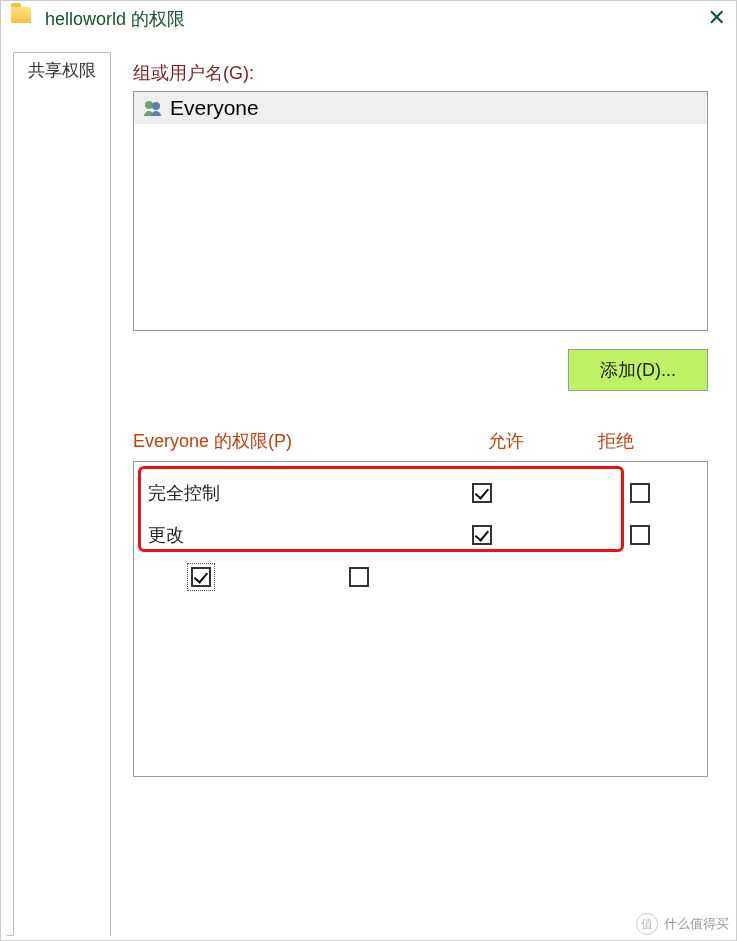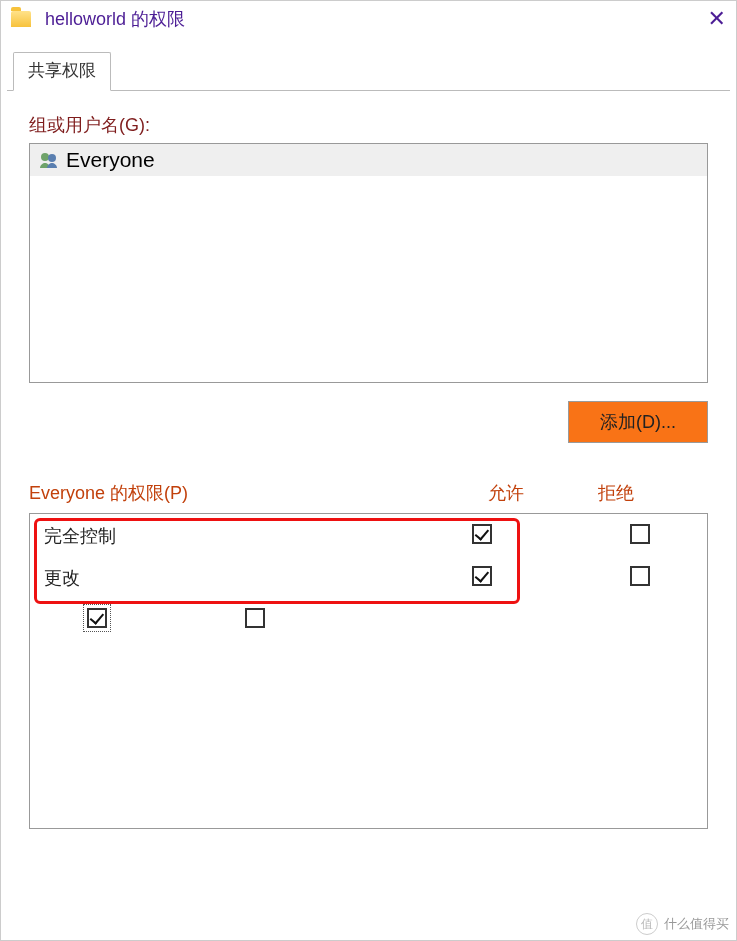--- a/index.html
+++ b/index.html
@@ -15,24 +15,24 @@
     .dialog {
       width: 100%;
       height: 100%;
       border: 1px solid #ccc;
       display: flex;
       flex-direction: column;
       background: #fff;
     }
     .titlebar {
       display: flex;
-      align-items: center;
+      align-items: flex-start;
       padding: 6px 10px 8px 10px;
       font-size: 18px;
-      color: #4c1d95;
+      color: #14532d;
     }
     .folder-icon {
       width: 20px;
       height: 16px;
       margin-right: 14px;
       background: linear-gradient(#ffe28a, #f7c23c);
       border-radius: 2px 2px 0 0;
       position: relative;
     }
     .folder-icon::before {
@@ -50,21 +50,21 @@
       width: 40px;
       text-align: right;
       cursor: pointer;
       line-height: 1;
     }
     .client-area {
       flex: 1;
       padding: 0 6px 4px 6px;
       background: #fff;
       display: flex;
-      flex-direction: column;
+      flex-direction: row;
     }
     .tab-row {
       margin-top: 12px;
       padding-left: 6px;
       border-bottom: 1px solid #bbb;
       display: flex;
     }
     .tab {
       background: #fff;
       border: 1px solid #bbb;
@@ -110,21 +110,21 @@
     .button-row {
       display: flex;
       justify-content: flex-end;
       gap: 22px;
       margin-top: 18px;
     }
     .win-btn {
       min-width: 140px;
       padding: 8px 14px;
       font-size: 18px;
-      background: #f97316;
+      background: #bef264;
       border: 1px solid #9a9a9a;
       cursor: pointer;
       color: #222;
       font-family: inherit;
     }
     .perm-header {
       display: flex;
       margin-top: 38px;
       font-size: 18px;
       color: #c2410c;
@@ -134,21 +134,21 @@
     .perm-header .col-deny { width: 110px; text-align: left; }
     .perm-box {
       margin-top: 8px;
       border: 1px solid #999;
       height: 316px;
       padding: 10px 12px;
       position: relative;
     }
     .perm-row {
       display: flex;
-      align-items: flex-start;
+      align-items: center;
       height: 42px;
       font-size: 18px;
       color: #222;
       gap: 48px;
     }
     .perm-row .col-name { flex: 1; padding-left: 2px; }
     .perm-row .col-allow { width: 110px; display: flex; justify-content: center; }
     .perm-row .col-deny { width: 110px; display: flex; justify-content: center; }
     .chk {
       width: 20px; height: 20px;

